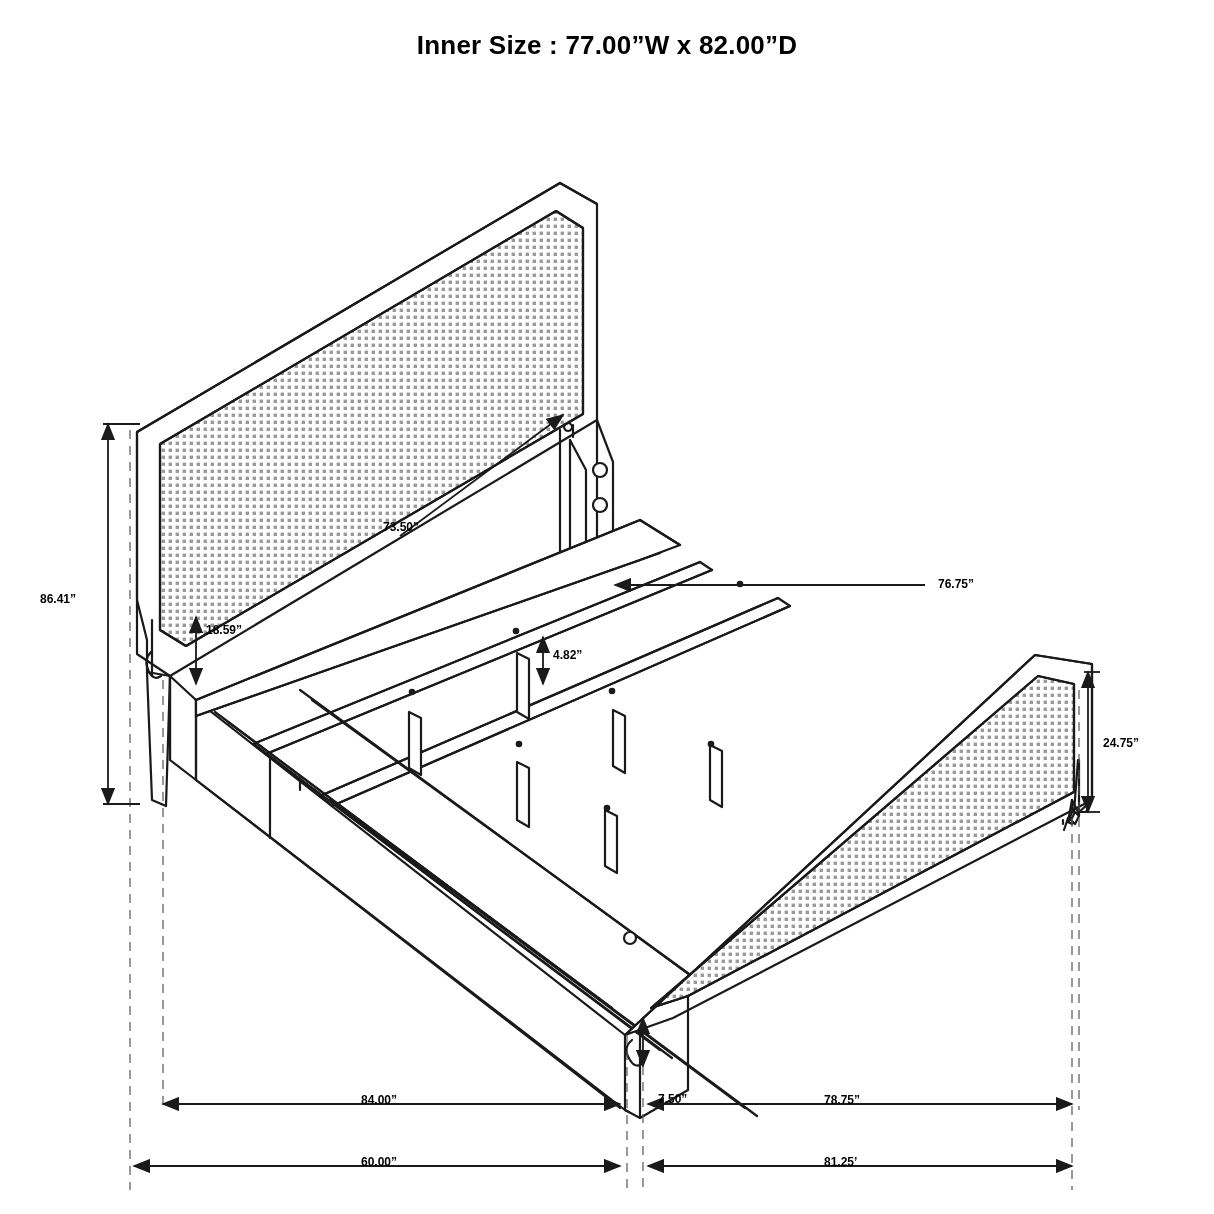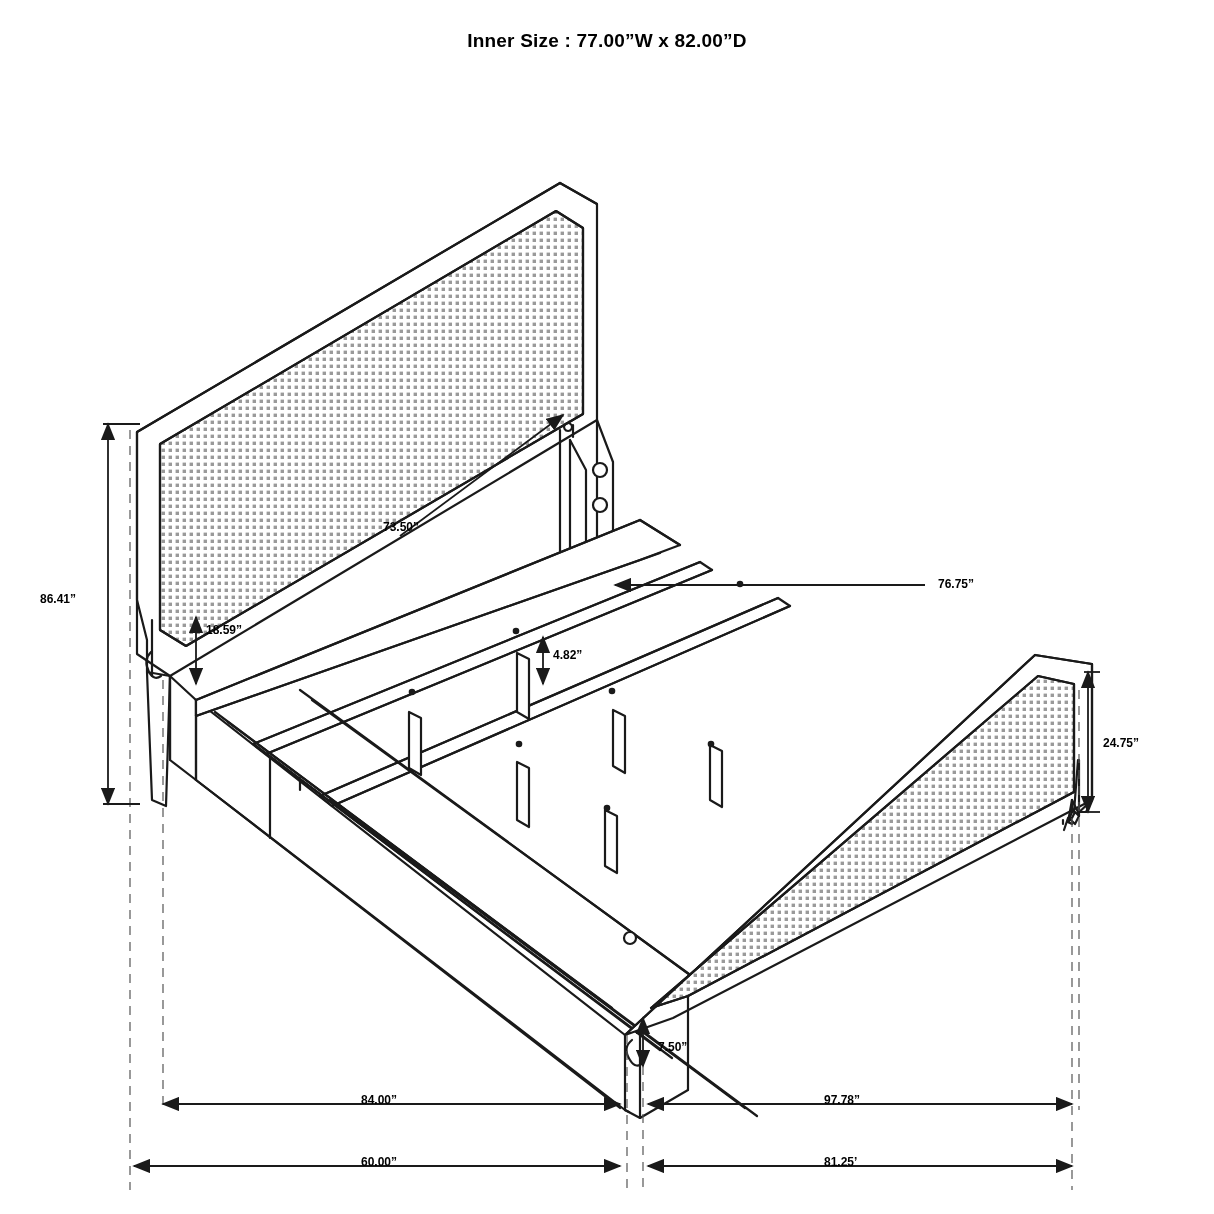--- a/index.html
+++ b/index.html
@@ -14,21 +14,21 @@
     background: #ffffff;
     font-family: "Liberation Sans", sans-serif;
     overflow: hidden;
   }
   #title {
     position: absolute;
     top: 30px;
     left: 0;
     width: 1214px;
     text-align: center;
-    font-size: 19px;
+    font-size: 26px;
     font-weight: bold;
     color: #000000;
     letter-spacing: 0.2px;
   }
   svg#diagram {
     position: absolute;
     top: 0;
     left: 0;
   }
   .dim-label {
@@ -211,19 +211,19 @@
       <line x1="648" y1="1166" x2="1072" y2="1166" marker-start="url(#arrowStart)" marker-end="url(#arrowEnd)"></line>
     </g>
   </svg>
 
   <div class="dim-label" style="left:40px; top:592px;">86.41”</div>
   <div class="dim-label" style="left:383px; top:520px;">73.50”</div>
   <div class="dim-label" style="left:938px; top:577px;">76.75”</div>
   <div class="dim-label" style="left:206px; top:623px;">18.59”</div>
   <div class="dim-label" style="left:553px; top:648px;">4.82”</div>
   <div class="dim-label" style="left:1103px; top:736px;">24.75”</div>
-  <div class="dim-label" style="left:658px; top:1040px;text-align:center;">7.50”</div>
+  <div class="dim-label" style="left:658px; top:1092px;text-align:center;">7.50”</div>
   <div class="dim-label" style="left:361px; top:1093px;text-align:right;">84.00”</div>
-  <div class="dim-label" style="left:824px; top:1093px;">97.78”</div>
+  <div class="dim-label" style="left:824px; top:1093px;">78.75”</div>
   <div class="dim-label" style="left:361px; top:1155px;">60.00”</div>
   <div class="dim-label" style="left:824px; top:1155px;">81.25’</div>
 
 </div>
 
 </body></html>

